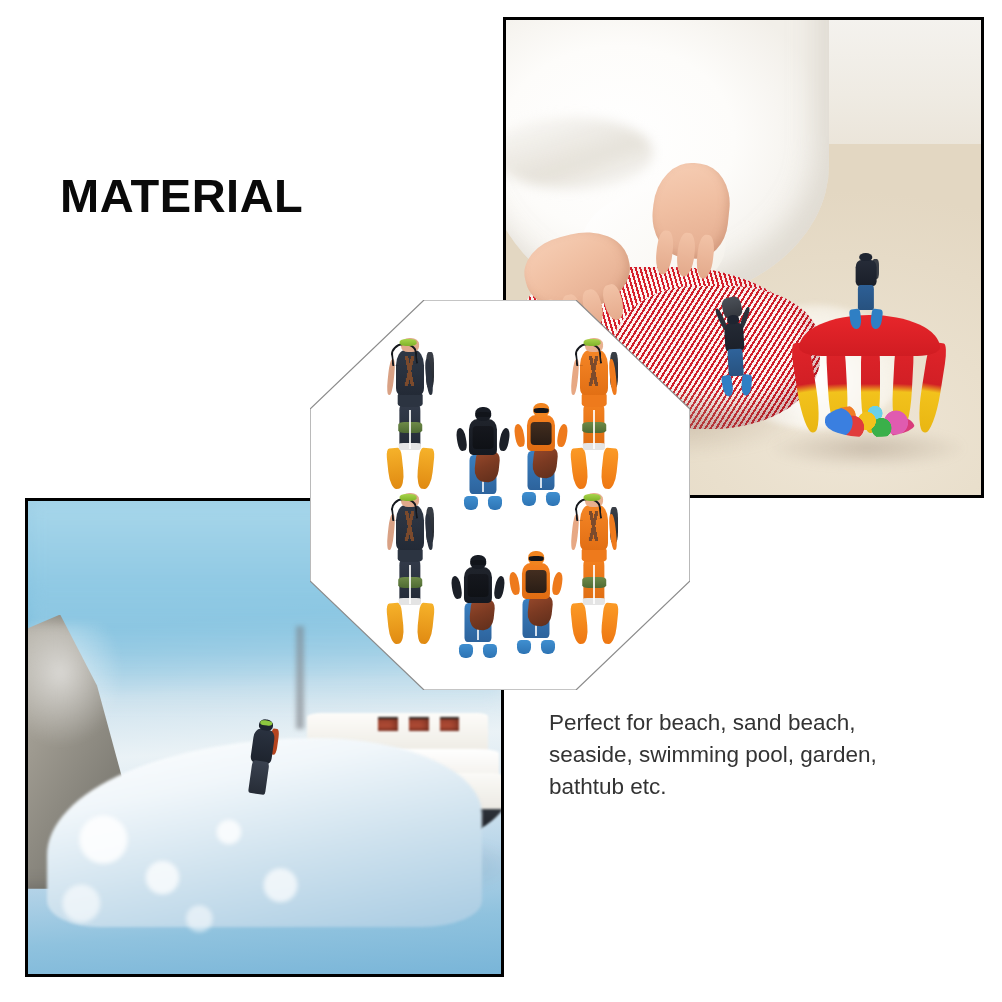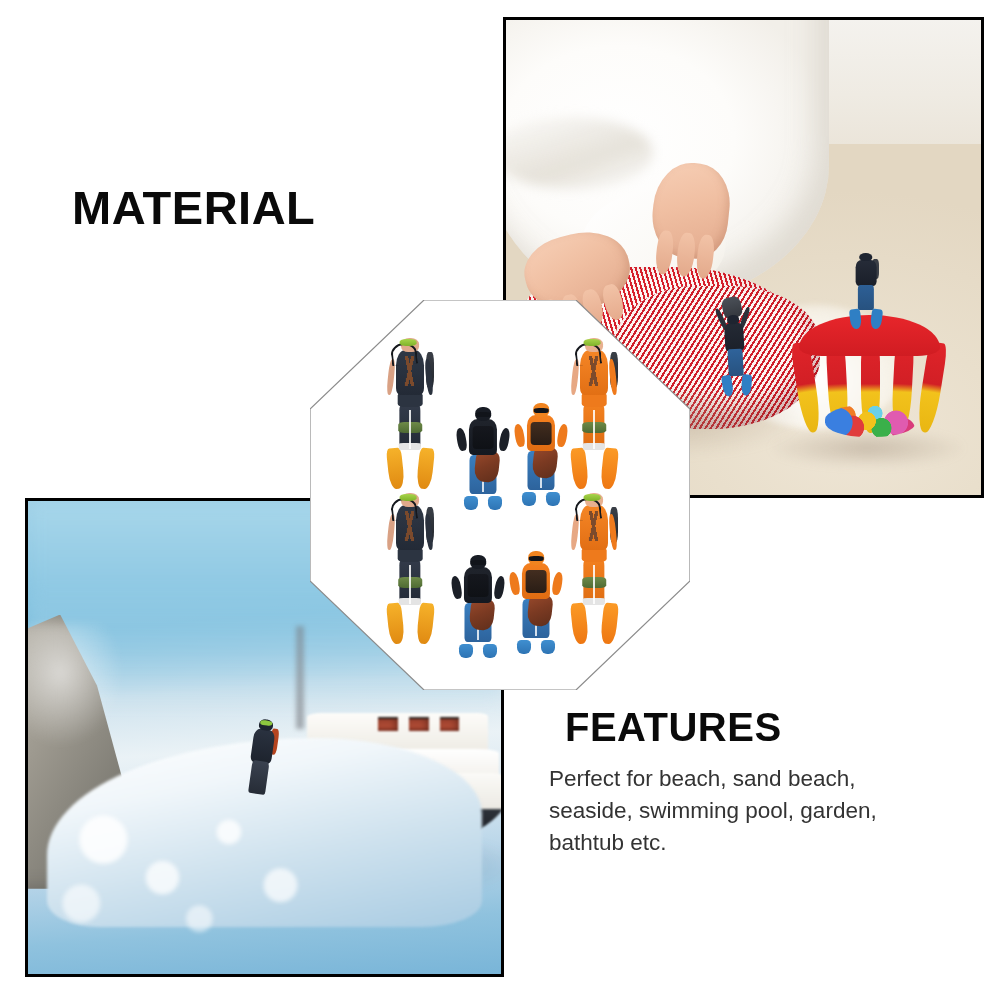--- a/index.html
+++ b/index.html
@@ -22,21 +22,21 @@
   }
 
   
   .text-block { position: absolute; }
   .heading {
     font-family: "Liberation Sans", sans-serif;
     font-weight: 700;
     color: #0a0a0a;
     letter-spacing: 0.5px;
     line-height: 1;
-    margin: 16px;
+    margin: 4px;
   }
   .body-text {
     font-family: "Liberation Sans", sans-serif;
     font-weight: 400;
     color: #333333;
     line-height: 1.42;
     margin: 0;
     white-space: pre-line;
   }
   #material-block { left: 56px; top: 168px; width: 400px; }
@@ -736,19 +736,18 @@
 
   <svg id="octagon-outline" viewBox="0 0 380 390">
     <polygon points="114,0 266,0 380,109 380,281 266,390 114,390 0,281 0,109"></polygon>
   </svg>
 
   <div class="text-block" id="material-block">
     <h2 class="heading">MATERIAL</h2>
   </div>
 
   <div class="text-block" id="features-block">
-    <h2 class="heading">FEATURES</h2>
     <p class="body-text">Perfect for beach, sand beach,
 seaside, swimming pool, garden,
 bathtub etc.</p>
   </div>
 
 </div>
 
 </body></html>

